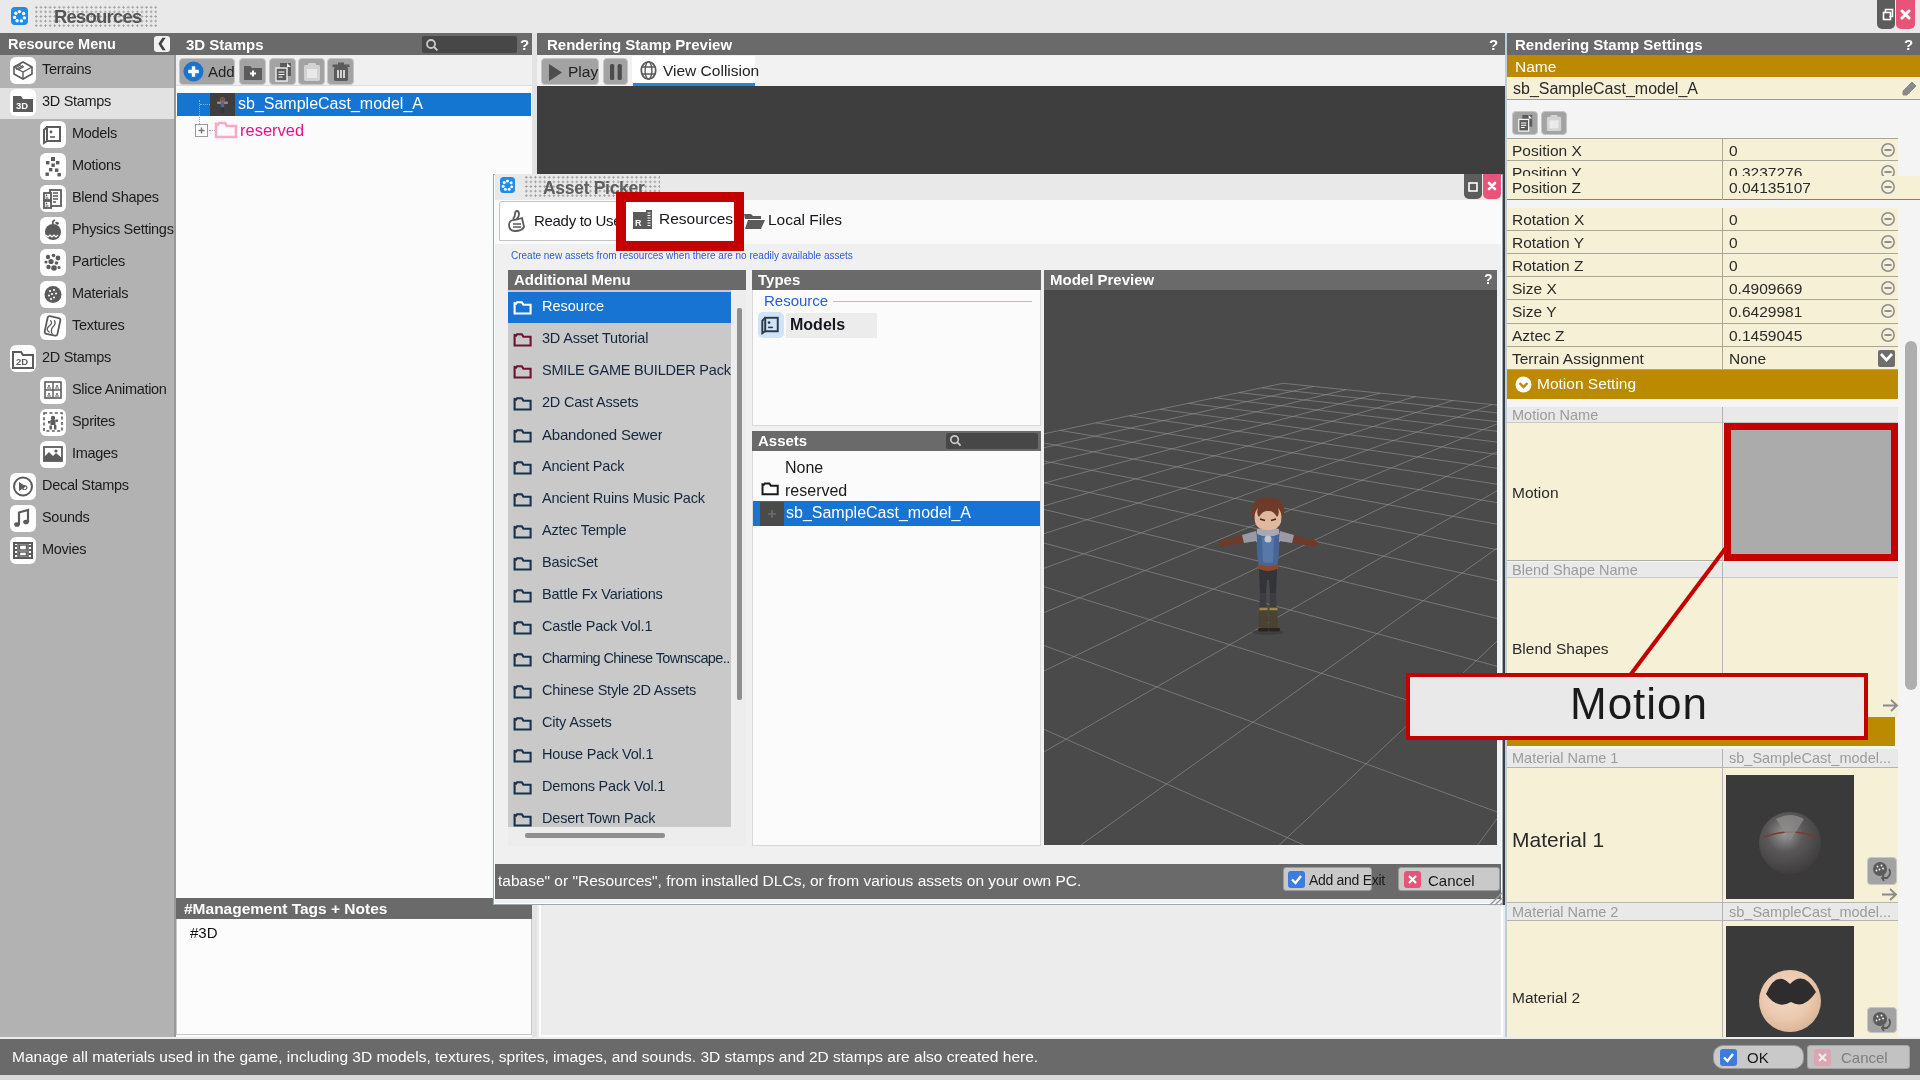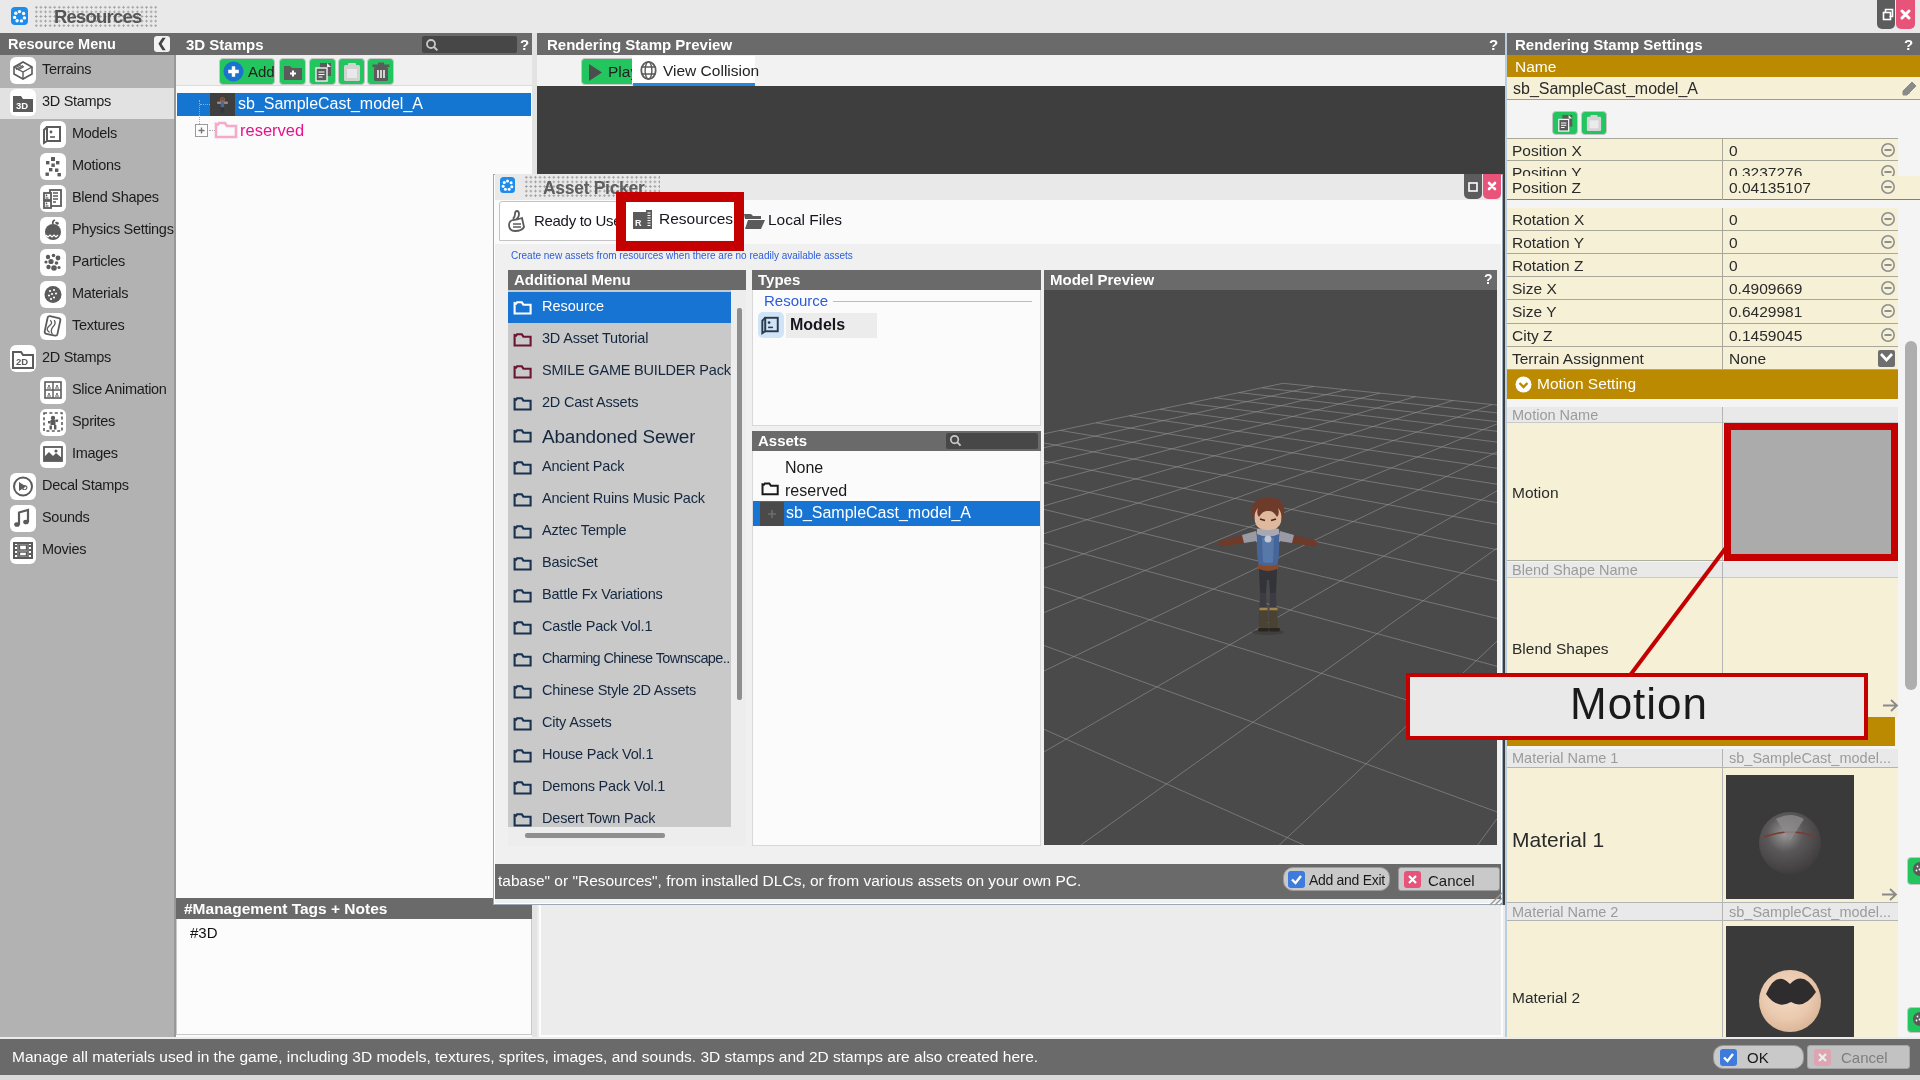--- a/index.html
+++ b/index.html
@@ -6,21 +6,21 @@
 html,body { width:1920px; height:1080px; overflow:hidden; background:#ececec;
   font-family:"Liberation Sans", sans-serif; }
 .abs { position:absolute; white-space:nowrap; }
 span { white-space:nowrap; }
 .hdr { background:#6a6a6a; color:#fff; font-weight:bold; font-size:15px; }
 .dots { background-image:radial-gradient(#a2a2a2 1.05px, rgba(0,0,0,0) 1.05px);
   background-size:4.6px 4.6px; }
 .gold { background:#bb8a00; color:#fff; }
 .pale { background:#f5f0d6; }
 .grayrow { background:#e9e9e9; color:#9b9b9b; }
-.btn { background:#22c55e; border:1px solid #c6c6c6; border-radius:4px;margin-left:40px; }
+.btn { background:#a3a3a3; border:1px solid #c6c6c6; border-radius:4px; }
 .icon-sq { background:#fff; border-radius:6px; }
 .qmark { color:#fff; font-weight:bold; font-size:15px; }
 svg { display:block; }
 </style>
 </head>
 <body>
 
 <div class="abs" style="left:0;top:0;width:1920px;height:33px;background:#e9e9e9;"></div>
 <div class="abs" style="left:11px;top:7px;width:17px;height:18px;">
 <svg width="17" height="18" viewBox="0 0 17 18">
@@ -464,21 +464,21 @@
 <div class="abs pale" style="left:1507px;top:300px;width:391px;height:24px;border-bottom:1px solid #a8a89a;">
 <span style="position:absolute;left:5px;top:3px;font-size:15.5px;color:#2a2a2a;">Size Y</span>
 <div class="abs" style="left:215px;top:0;width:1px;height:24px;background:#a8a89a;"></div>
 <span style="position:absolute;left:222px;top:3px;font-size:15.5px;color:#2a2a2a;">0.6429981</span>
 <svg width="14" height="14" viewBox="0 0 14 14" style="position:absolute;left:374px;top:4px;">
       <circle cx="7" cy="7" r="6.2" fill="none" stroke="#8f8f8f" stroke-width="1.6"></circle>
       <path d="M3.5 7 h7" stroke="#8f8f8f" stroke-width="2"></path>
     </svg>
   </div>
 <div class="abs pale" style="left:1507px;top:324px;width:391px;height:23px;border-bottom:1px solid #a8a89a;">
-<span style="position:absolute;left:5px;top:3px;font-size:15.5px;color:#2a2a2a;">City Z</span>
+<span style="position:absolute;left:5px;top:3px;font-size:15.5px;color:#2a2a2a;">Aztec Z</span>
 <div class="abs" style="left:215px;top:0;width:1px;height:23px;background:#a8a89a;"></div>
 <span style="position:absolute;left:222px;top:3px;font-size:15.5px;color:#2a2a2a;">0.1459045</span>
 <svg width="14" height="14" viewBox="0 0 14 14" style="position:absolute;left:374px;top:4px;">
       <circle cx="7" cy="7" r="6.2" fill="none" stroke="#8f8f8f" stroke-width="1.6"></circle>
       <path d="M3.5 7 h7" stroke="#8f8f8f" stroke-width="2"></path>
     </svg>
   </div>
 <div class="abs pale" style="left:1507px;top:347px;width:391px;height:23px;border-bottom:1px solid #a8a89a;">
 <span style="position:absolute;left:5px;top:3px;font-size:15.5px;color:#2a2a2a;">Terrain Assignment</span>
 <div class="abs" style="left:215px;top:0;width:1px;height:23px;background:#a8a89a;"></div>
@@ -667,21 +667,21 @@
     <path d="M2 5 v13 h20 v-11 h-9 l-2 -3 h-6 l-1 1.5 z" fill="none" stroke="#6b1433" stroke-width="2.6"></path>
   </svg>
 <div class="abs" style="left:542px;top:362px;font-size:14.5px;color:#14273f;letter-spacing:-0.2px;white-space:nowrap;overflow:hidden;max-width:193px;">SMILE GAME BUILDER Pack</div>
 <svg width="20" height="17" viewBox="0 0 25 21" style="position:absolute;left:513px;top:395px;">
     <path d="M2 5 v13 h20 v-11 h-9 l-2 -3 h-6 l-1 1.5 z" fill="none" stroke="#16334f" stroke-width="2.6"></path>
   </svg>
 <div class="abs" style="left:542px;top:394px;font-size:14.5px;color:#14273f;letter-spacing:-0.2px;white-space:nowrap;overflow:hidden;max-width:193px;">2D Cast Assets</div>
 <svg width="20" height="17" viewBox="0 0 25 21" style="position:absolute;left:513px;top:427px;">
     <path d="M2 5 v13 h20 v-11 h-9 l-2 -3 h-6 l-1 1.5 z" fill="none" stroke="#16334f" stroke-width="2.6"></path>
   </svg>
-<div class="abs" style="left:542px;top:426px;font-size:19px;color:#14273f;letter-spacing:-0.2px;white-space:nowrap;overflow:hidden;max-width:193px;">Abandoned Sewer</div>
+<div class="abs" style="left:542px;top:426px;font-size:15px;color:#14273f;letter-spacing:-0.2px;white-space:nowrap;overflow:hidden;max-width:193px;">Abandoned Sewer</div>
 <svg width="20" height="17" viewBox="0 0 25 21" style="position:absolute;left:513px;top:459px;">
     <path d="M2 5 v13 h20 v-11 h-9 l-2 -3 h-6 l-1 1.5 z" fill="none" stroke="#16334f" stroke-width="2.6"></path>
   </svg>
 <div class="abs" style="left:542px;top:458px;font-size:14.5px;color:#14273f;letter-spacing:-0.2px;white-space:nowrap;overflow:hidden;max-width:193px;">Ancient Pack</div>
 <svg width="20" height="17" viewBox="0 0 25 21" style="position:absolute;left:513px;top:491px;">
     <path d="M2 5 v13 h20 v-11 h-9 l-2 -3 h-6 l-1 1.5 z" fill="none" stroke="#16334f" stroke-width="2.6"></path>
   </svg>
 <div class="abs" style="left:542px;top:490px;font-size:14.5px;color:#14273f;letter-spacing:-0.2px;white-space:nowrap;overflow:hidden;max-width:193px;">Ancient Ruins Music Pack</div>
 <svg width="20" height="17" viewBox="0 0 25 21" style="position:absolute;left:513px;top:523px;">
     <path d="M2 5 v13 h20 v-11 h-9 l-2 -3 h-6 l-1 1.5 z" fill="none" stroke="#16334f" stroke-width="2.6"></path>
@@ -793,21 +793,21 @@
 <path d="M43.5 119 h8 M53.5 119 h8" stroke="#a08648" stroke-width="2.5"></path>
 <path d="M42.5 138 h10 q1 2 -0.5 3.5 h-9 q-1.5 -1.5 -0.5 -3.5 M53.5 138 h10 q1 2 -0.5 3.5 h-9 q-1.5 -1.5 -0.5 -3.5" fill="#2a261e"></path>
 <path d="M38 22 Q38 10 52 10 Q66 10 66 22 L65 32 Q63 40 52 40 Q41 40 39 32 Z" fill="#e0b89e"></path>
 <path d="M36 24 Q34 8 52 7 Q70 8 68 24 L66 31 Q66 22 62 18 Q64 24 61 27 Q57 20 52 21 Q47 20 43 27 Q40 24 42 18 Q38 22 38 31 Z" fill="#6e3b2b"></path>
 <path d="M44 29 l5 1.5 M60 29 l-5 1.5" stroke="#42281e" stroke-width="1.8"></path>
 </svg>
 </div>
 
 <div class="abs" style="left:495px;top:864px;width:1006px;height:35px;background:#6a6a6a;"></div>
 <div class="abs" style="left:498px;top:872px;font-size:15.5px;color:#fff;">tabase" or "Resources", from installed DLCs, or from various assets on your own PC.</div>
-<div class="abs" style="left:1283px;top:867px;width:107px;height:24px;background:#c9c9c9;border:1px solid #9a9a9a;border-radius:10px;">
+<div class="abs" style="left:1283px;top:867px;width:89px;height:24px;background:#c9c9c9;border:1px solid #9a9a9a;border-radius:3px;">
   <div class="abs" style="left:4px;top:3px;width:17px;height:17px;background:#3d7bdd;border-radius:3px;">
       <svg width="17" height="17" viewBox="0 0 17 17">
         <path d="M4 8.5 L7.5 12 L13 5" stroke="#fff" stroke-width="2.4" fill="none"></path>
       </svg>
     </div>
   <div class="abs" style="left:25px;top:4px;font-size:14px;color:#1a1a1a;letter-spacing:-0.3px;">Add and Exit</div>
 </div>
 <div class="abs" style="left:1398px;top:867px;width:102px;height:24px;background:#c9c9c9;border:1px solid #9a9a9a;border-radius:3px;">
   <div class="abs" style="left:5px;top:3px;width:17px;height:17px;background:#e8537a;border-radius:3px;">
       <svg width="17" height="17" viewBox="0 0 17 17">

